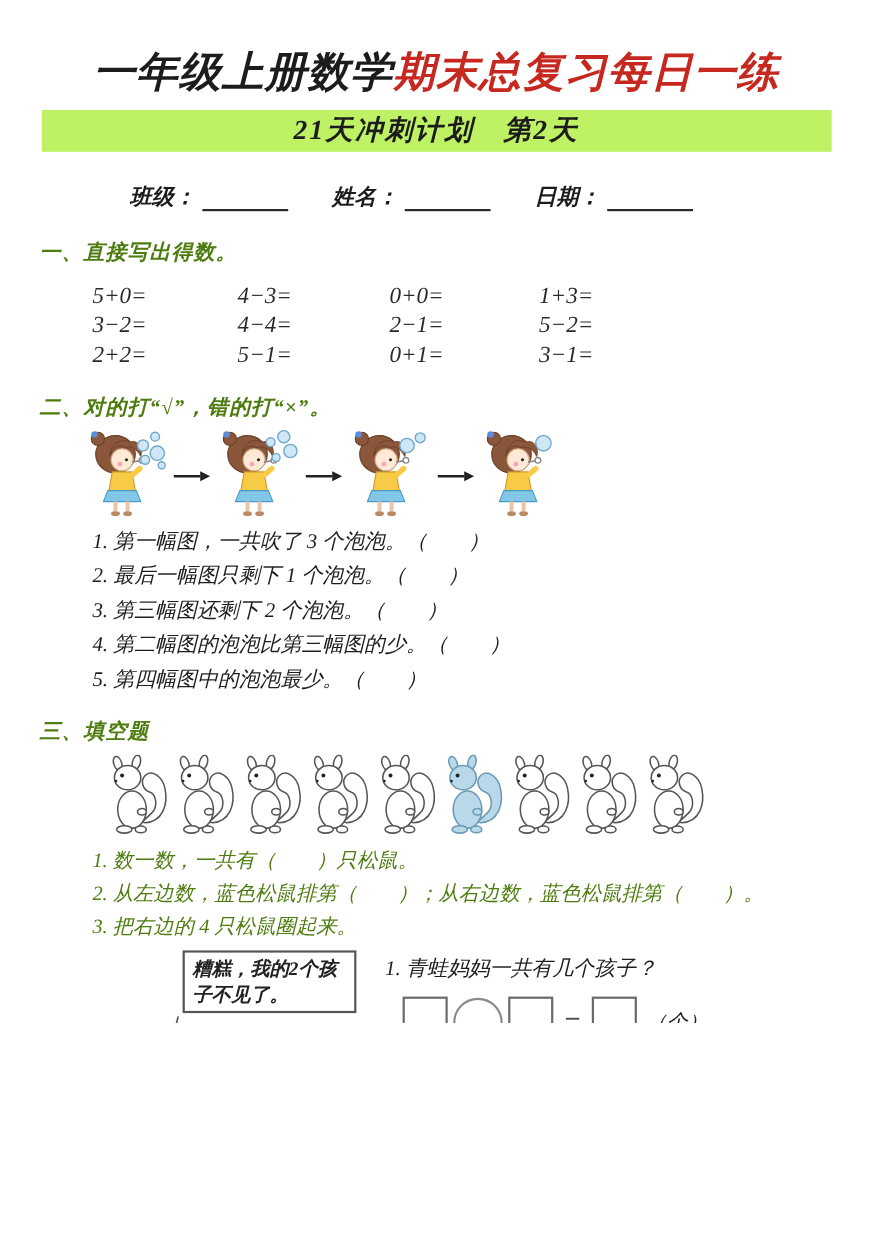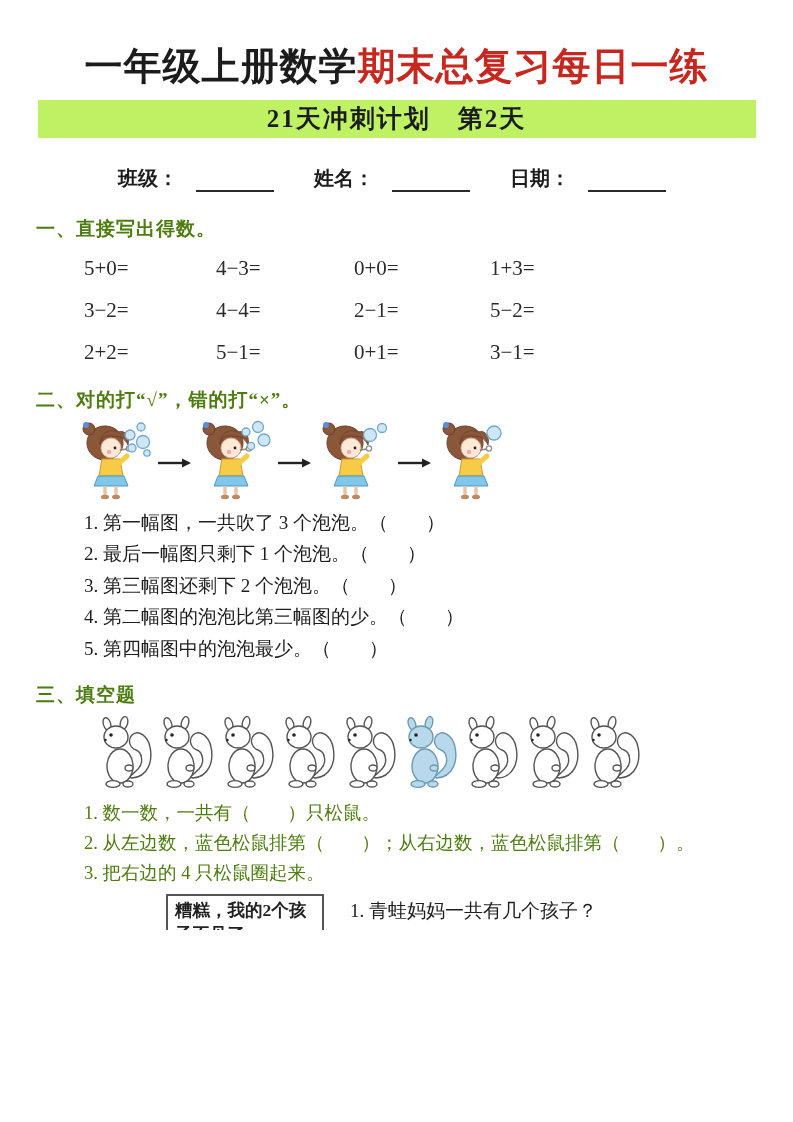--- a/index.html
+++ b/index.html
@@ -6,20 +6,21 @@
   html, body { background: #ffffff; }
   .page {
     position: relative;
     width: 793px;
     height: 930px;
     margin: 0 auto;
     background: #ffffff;
     font-family: "Liberation Serif", "DejaVu Serif", serif;
     color: #1c1c1c;
     overflow: hidden;
+    font-style: italic;
   }
   .title {
     padding-top: 44px;
     text-align: center;
     font-size: 38px;
     font-weight: bold;
     letter-spacing: 1px;
     line-height: 1.2;
     white-space: nowrap;
   }
@@ -36,40 +37,40 @@
     letter-spacing: 2px;
   }
   .form-row {
     margin: 26px 0 0 118px;
     display: flex;
     align-items: flex-end;
     font-size: 20px;
     font-weight: bold;
     height: 28px;
   }
-  .form-item { display: flex; align-items: flex-end; margin-right: 40px; gap: 12px; }
+  .form-item { display: flex; align-items: flex-end; margin-right: 40px; }
   .blank-line {
     display: inline-block;
     width: 78px;
     border-bottom: 2px solid #2a2a2a;
     height: 24px;
     margin-left: 6px;
   }
   .sec-heading {
     color: #4d7c0f;
     font-weight: bold;
     font-size: 19px;
     letter-spacing: 1px;
   }
   .sec1-heading { margin: 24px 0 0 36px; }
   .problems {
     margin: 14px 0 0 84px;
     display: grid;
     grid-template-columns: 132px 138px 136px 130px;
-    row-gap: 17px;
+    row-gap: 2px;
     font-size: 21px;
     color: #2a2a2a;
   }
   .sec2-heading { margin: 22px 0 0 36px; }
   .girls-figure { margin: 4px 0 0 76px; display: block; }
   .statements { margin: 6px 0 0 84px; font-size: 19px; line-height: 31.5px; color: #1e1e1e; }
   .sec3-heading { margin: 18px 0 0 36px; }
   .squirrels-figure { margin: 8px 0 0 98px; display: block; }
   .statements3 { margin: 8px 0 0 84px; font-size: 18.5px; line-height: 30px; color: #4d7c0f; }
   .sec4-heading { margin: 14px 0 0 36px; }

